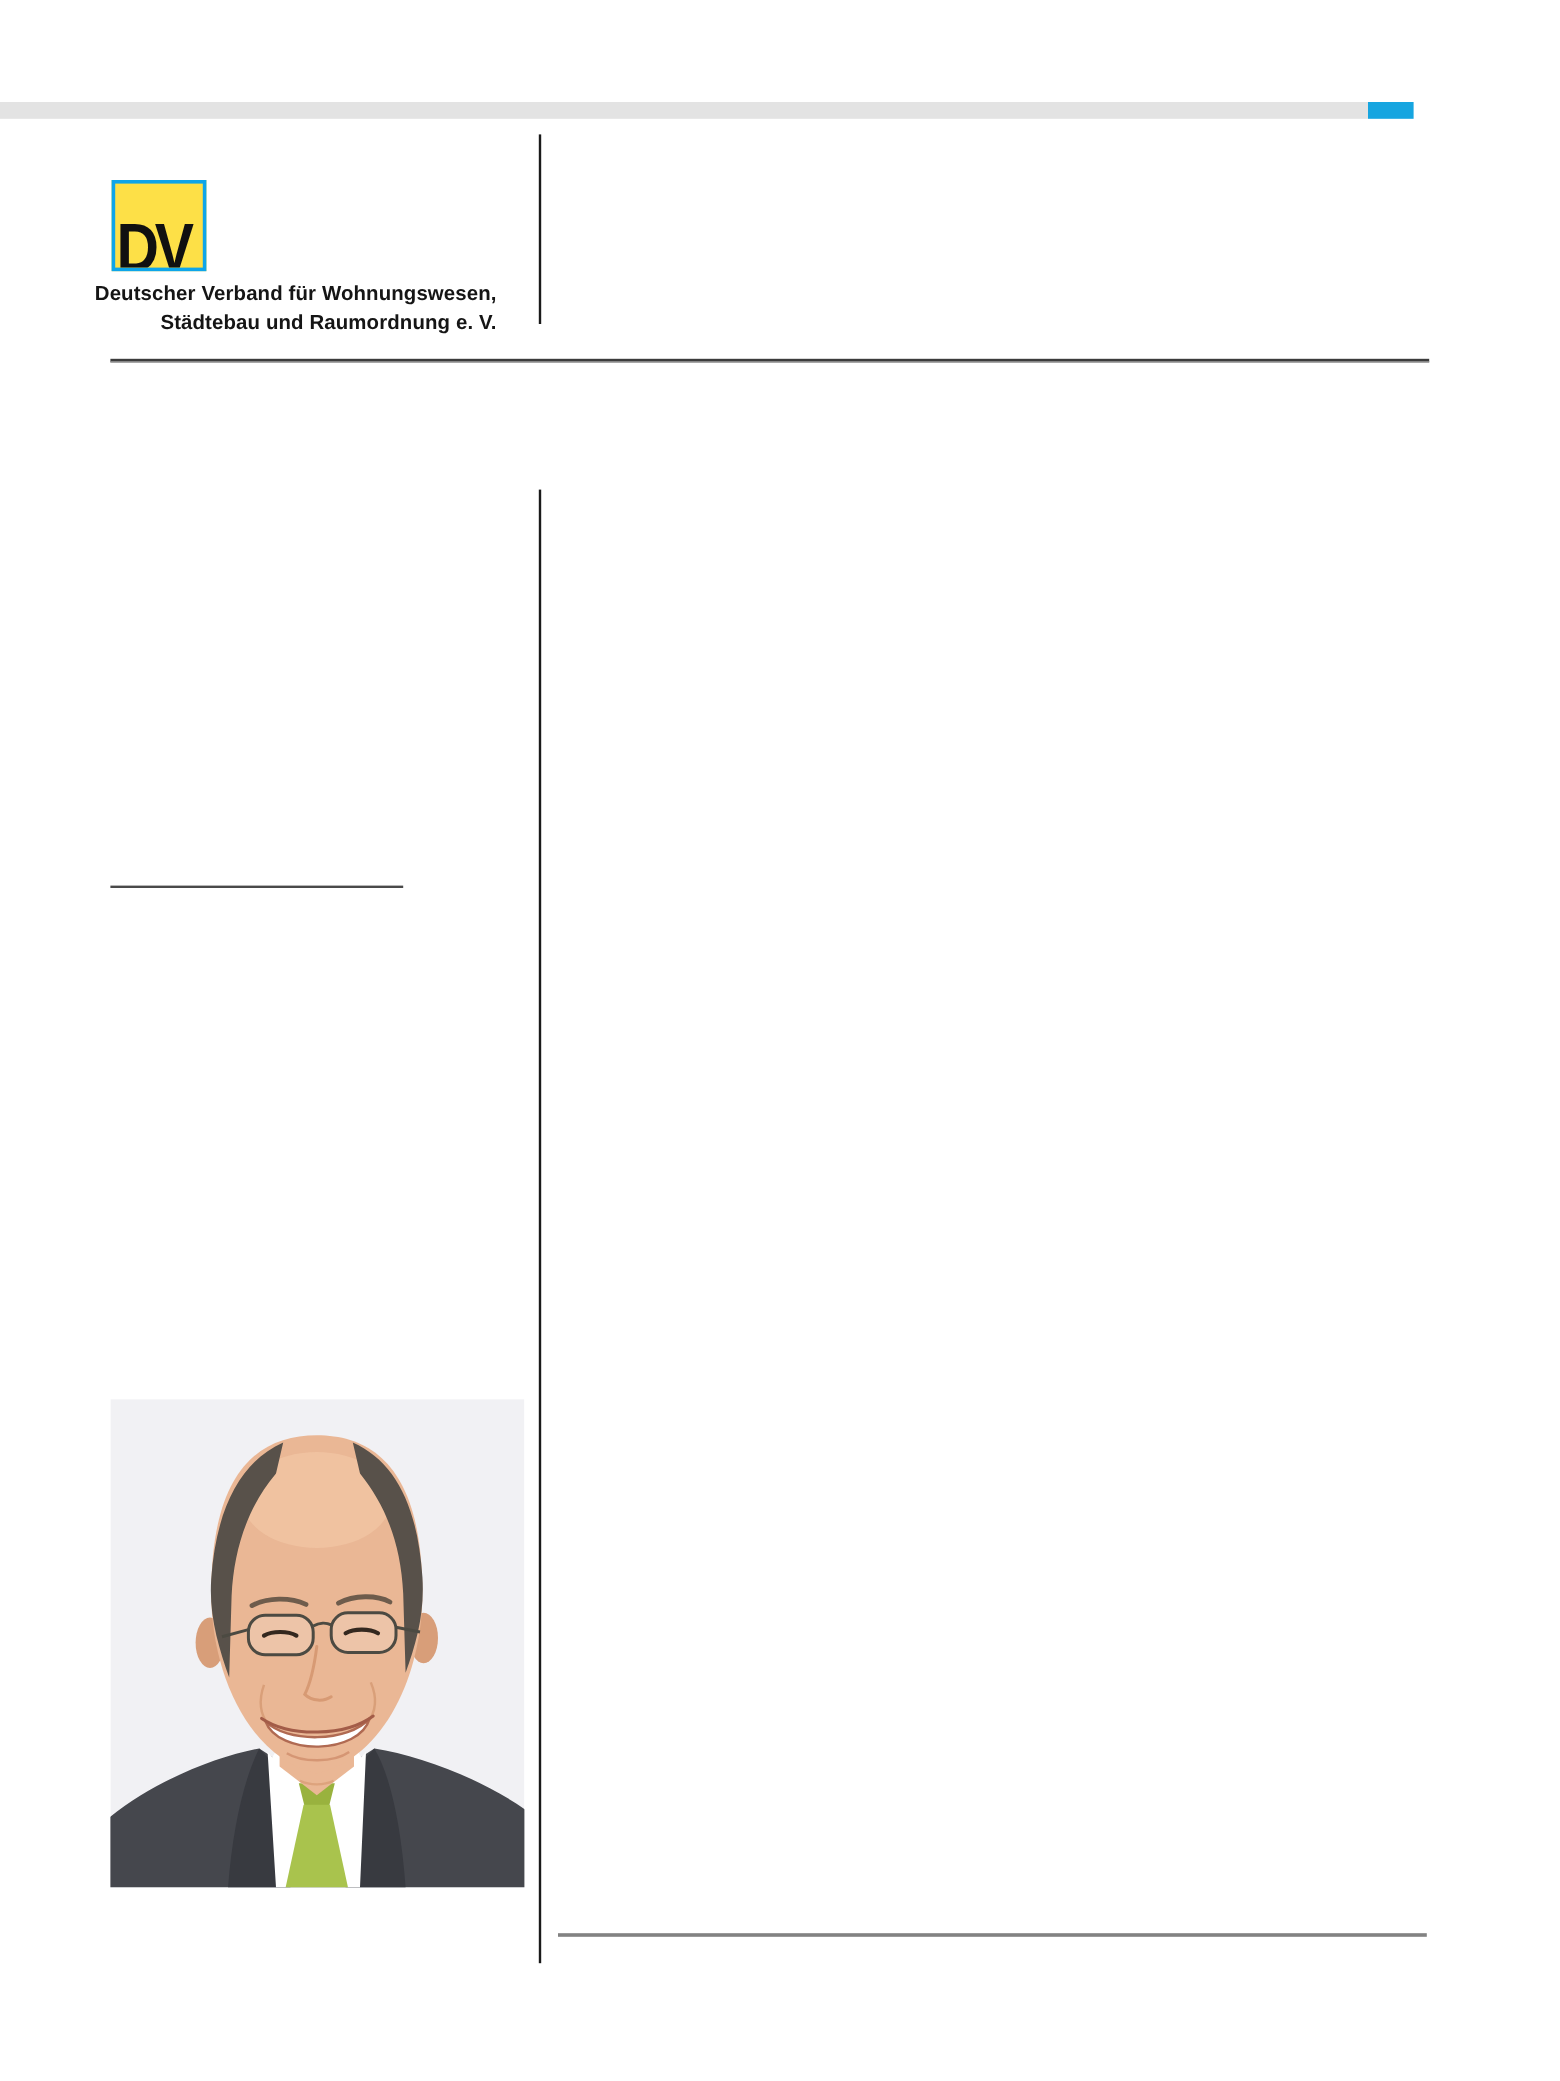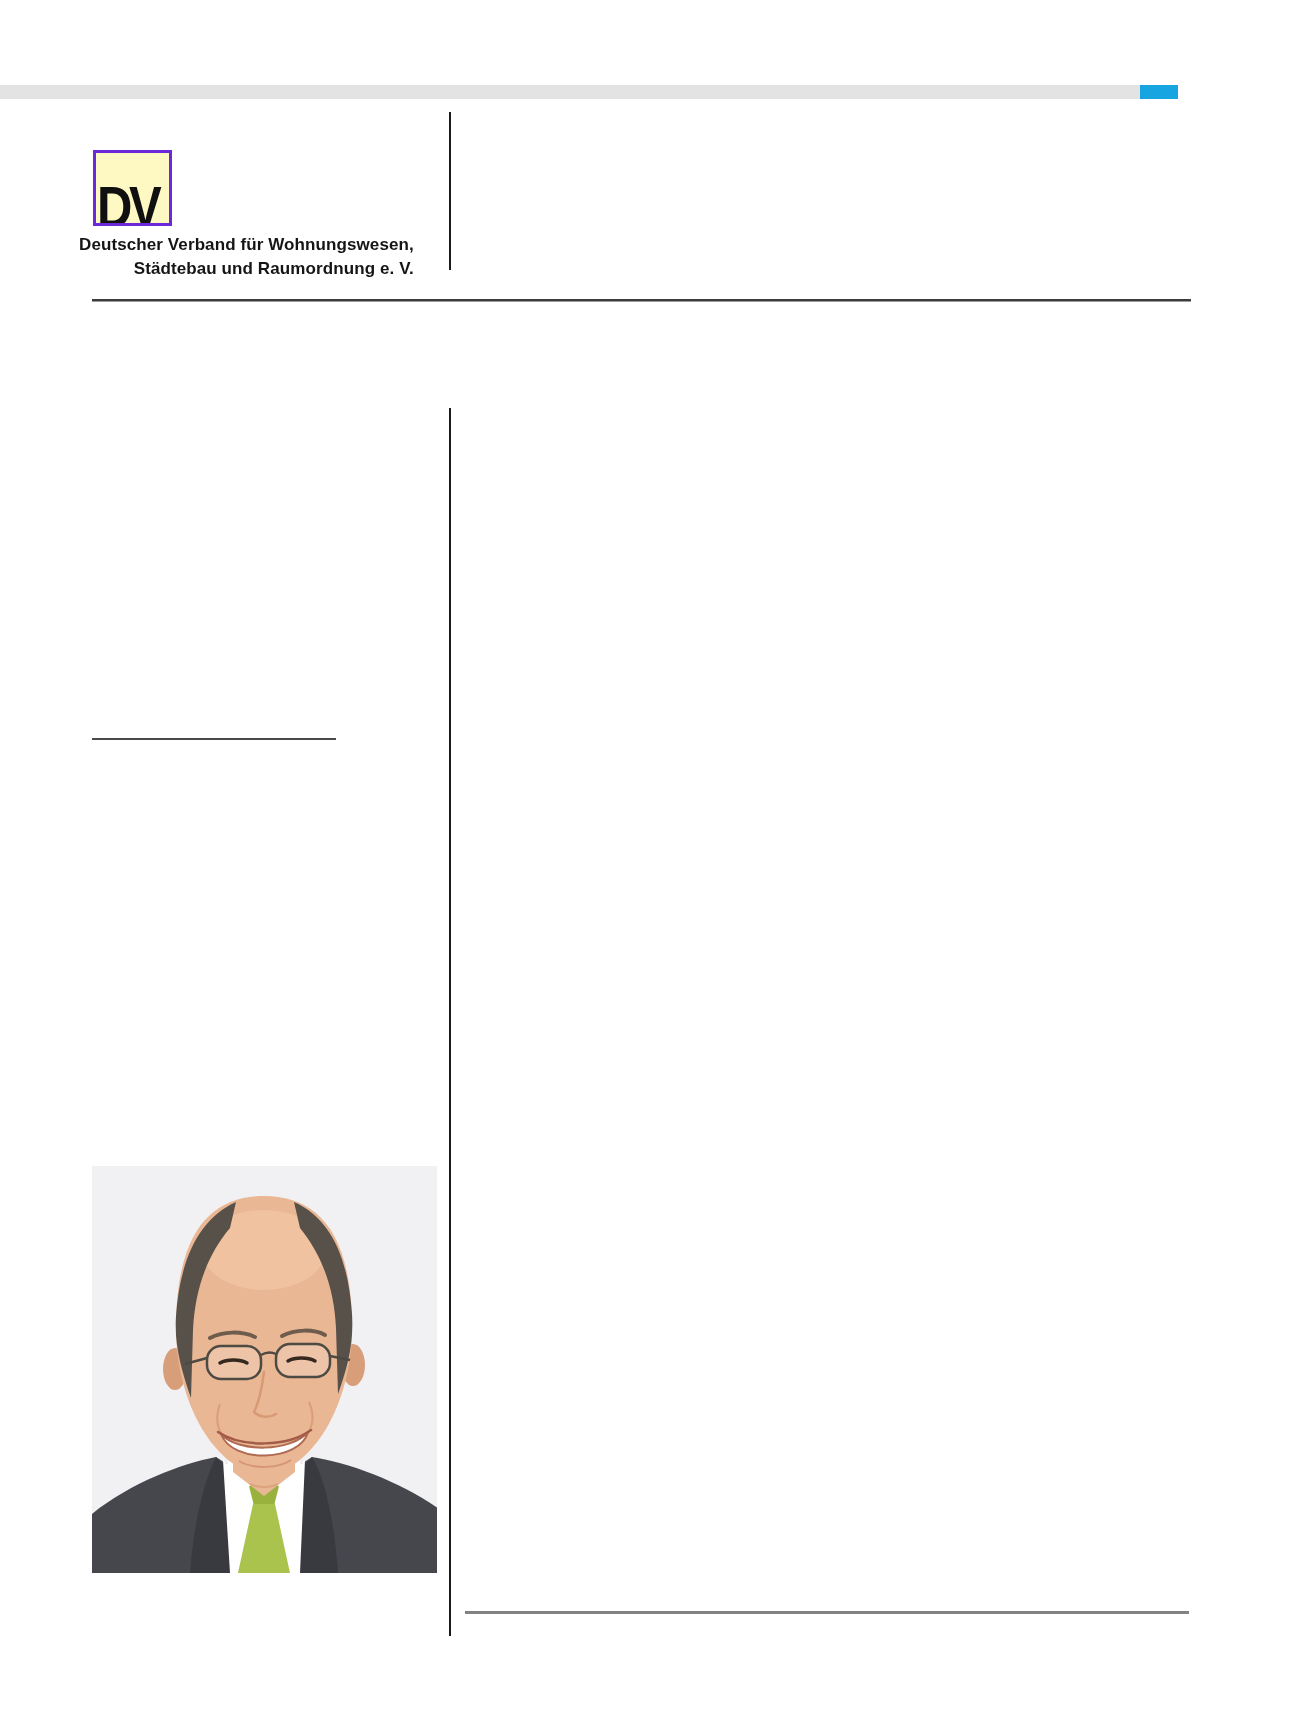--- a/index.html
+++ b/index.html
@@ -20,22 +20,22 @@
   }
   .topbar-accent {
     position: absolute; left: 1140px; top: 85px;
     width: 38px; height: 14px;
     background: var(--accent-blue, #16a5e0);
   }
   
   .logo-box {
     position: absolute; left: 93px; top: 150px;
     width: 73px; height: 70px;
-    border: 3px solid #6d28d9;
-    background: #fef9c3;
+    border: 3px solid #0ea5e9;
+    background: #fde047;
     overflow: hidden;
     text-decoration: underline;
   }
   .logo-monogram {
     position: absolute; left: 1px; bottom: -13px;
     font-size: 57px; font-weight: bold;
     letter-spacing: -4px;
     color: #101010;
     transform: scale(0.86, 1.0);
     transform-origin: left bottom;

